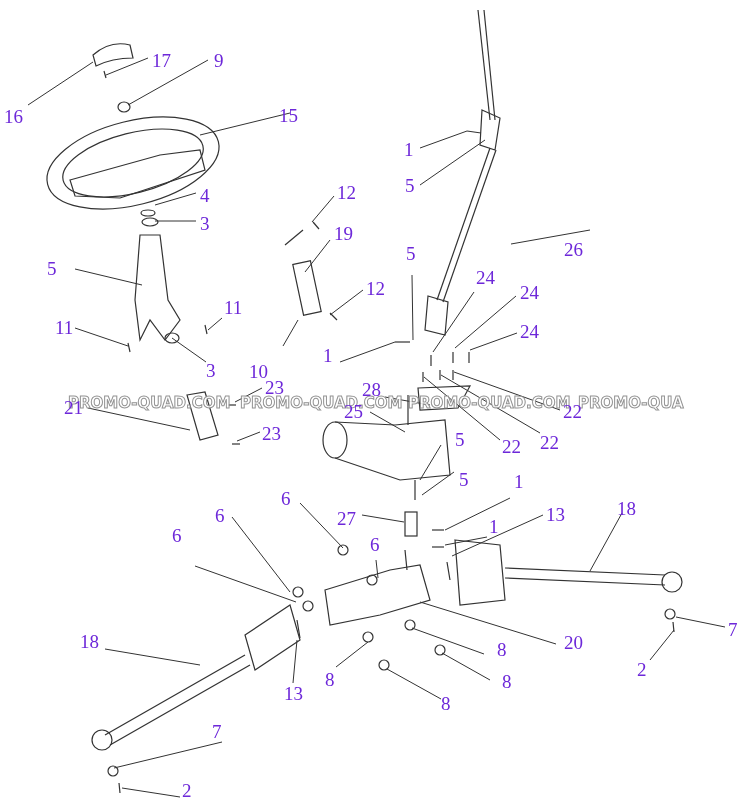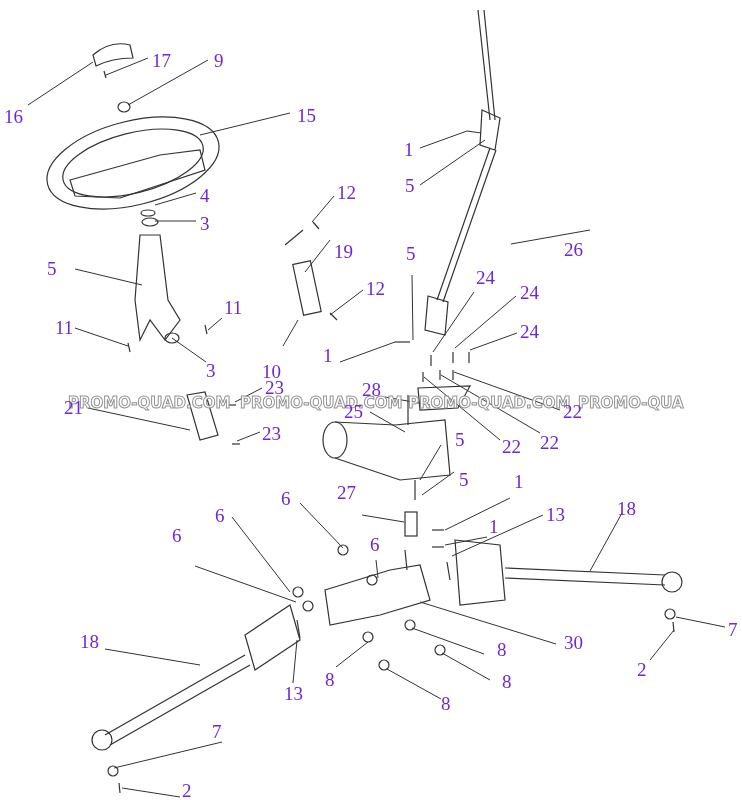--- a/index.html
+++ b/index.html
@@ -160,60 +160,60 @@
   </svg>
 
   <div class="wm" style="left:68px;top:394px;">PROMO-QUAD.COM</div>
   <div class="wm" style="left:240px;top:394px;">PROMO-QUAD.COM</div>
   <div class="wm" style="left:408px;top:394px;">PROMO-QUAD.COM</div>
   <div class="wm" style="left:578px;top:394px;">PROMO-QUA</div>
 
   <div class="lbl" style="left:4px;top:107px">16</div>
   <div class="lbl" style="left:152px;top:51px">17</div>
   <div class="lbl" style="left:214px;top:51px">9</div>
-  <div class="lbl" style="left:297px;top:106px">15</div>
+  <div class="lbl" style="left:279px;top:106px">15</div>
   <div class="lbl" style="left:200px;top:186px">4</div>
   <div class="lbl" style="left:200px;top:214px">3</div>
   <div class="lbl" style="left:47px;top:259px">5</div>
   <div class="lbl" style="left:55px;top:318px">11</div>
   <div class="lbl" style="left:224px;top:298px">11</div>
   <div class="lbl" style="left:206px;top:361px">3</div>
   <div class="lbl" style="left:337px;top:183px">12</div>
-  <div class="lbl" style="left:334px;top:242px">19</div>
+  <div class="lbl" style="left:334px;top:224px">19</div>
   <div class="lbl" style="left:366px;top:279px">12</div>
-  <div class="lbl" style="left:262px;top:362px">10</div>
+  <div class="lbl" style="left:249px;top:362px">10</div>
   <div class="lbl" style="left:323px;top:346px">1</div>
   <div class="lbl" style="left:406px;top:244px">5</div>
   <div class="lbl" style="left:564px;top:240px">26</div>
   <div class="lbl" style="left:405px;top:176px">5</div>
   <div class="lbl" style="left:476px;top:268px">24</div>
   <div class="lbl" style="left:520px;top:283px">24</div>
   <div class="lbl" style="left:520px;top:322px">24</div>
   <div class="lbl" style="left:404px;top:140px">1</div>
   <div class="lbl" style="left:265px;top:378px">23</div>
   <div class="lbl" style="left:64px;top:398px">21</div>
   <div class="lbl" style="left:362px;top:380px">28</div>
   <div class="lbl" style="left:344px;top:402px">25</div>
   <div class="lbl" style="left:563px;top:402px">22</div>
   <div class="lbl" style="left:540px;top:433px">22</div>
   <div class="lbl" style="left:502px;top:437px">22</div>
   <div class="lbl" style="left:262px;top:424px">23</div>
   <div class="lbl" style="left:455px;top:430px">5</div>
   <div class="lbl" style="left:459px;top:470px">5</div>
   <div class="lbl" style="left:514px;top:472px">1</div>
   <div class="lbl" style="left:489px;top:517px">1</div>
-  <div class="lbl" style="left:337px;top:483px">27</div>
+  <div class="lbl" style="left:337px;top:509px">27</div>
   <div class="lbl" style="left:546px;top:505px">13</div>
   <div class="lbl" style="left:617px;top:499px">18</div>
   <div class="lbl" style="left:215px;top:506px">6</div>
   <div class="lbl" style="left:281px;top:489px">6</div>
   <div class="lbl" style="left:172px;top:526px">6</div>
   <div class="lbl" style="left:370px;top:535px">6</div>
   <div class="lbl" style="left:212px;top:722px">7</div>
-  <div class="lbl" style="left:564px;top:633px">30</div>
+  <div class="lbl" style="left:564px;top:633px">20</div>
   <div class="lbl" style="left:80px;top:632px">18</div>
   <div class="lbl" style="left:325px;top:670px">8</div>
   <div class="lbl" style="left:497px;top:640px">8</div>
   <div class="lbl" style="left:502px;top:672px">8</div>
   <div class="lbl" style="left:441px;top:694px">8</div>
   <div class="lbl" style="left:182px;top:781px">2</div>
   <div class="lbl" style="left:284px;top:684px">13</div>
   <div class="lbl" style="left:728px;top:620px">7</div>
   <div class="lbl" style="left:637px;top:660px">2</div>
 </div>

